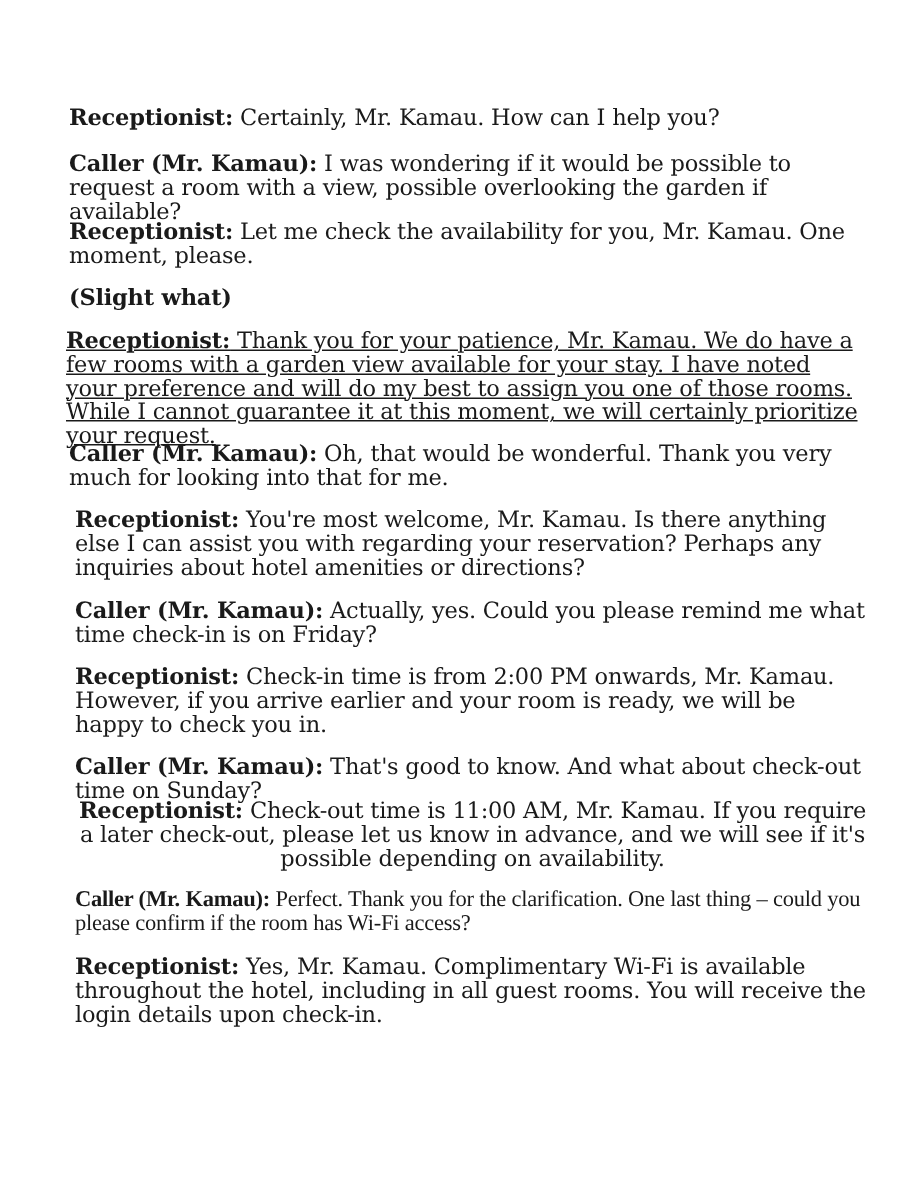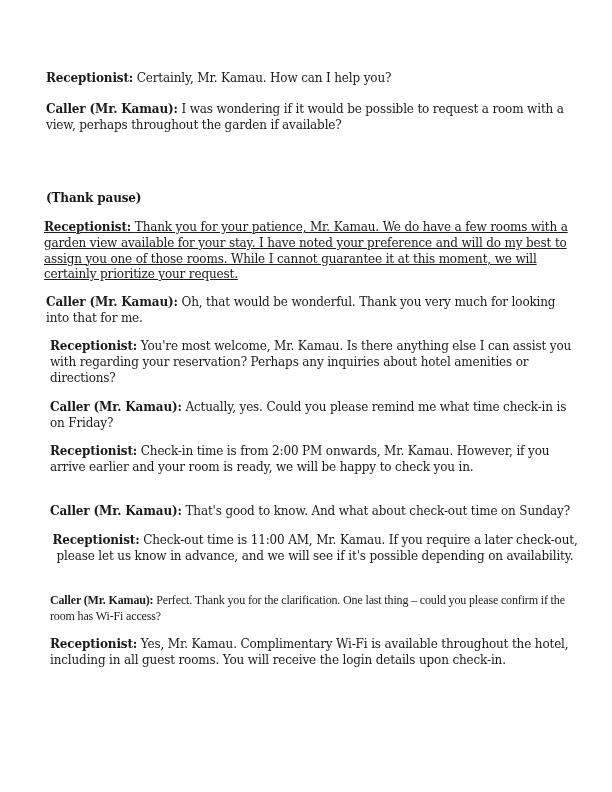--- a/index.html
+++ b/index.html
@@ -18,21 +18,21 @@
     .page {
       position: absolute;
       left: 0;
       top: 0;
       width: 612px;
       height: 792px;
     }
     .para {
       position: absolute;
       width: 530px;
-      font-size: 12px;
+      font-size: 15px;
       line-height: 15.8px;
       letter-spacing: -0.15px;
       margin: 0;
     }
     .speaker {
       font-weight: bold;
     }
     .pause {
       font-weight: bold;
     }
@@ -42,26 +42,30 @@
 
 <div class="page">
 
   <p class="para" style="left:46px; top:71px;">
     <span class="speaker">Receptionist:</span>
     <span>Certainly, Mr. Kamau. How can I help you?</span>
   </p>
 
   <p class="para" style="left:46px; top:102px;">
     <span class="speaker">Caller (Mr. Kamau):</span>
-    <span>I was wondering if it would be possible to request a room with a view, perhaps throughout the garden if available?</span>
+    <span>I was wondering if it would be possible to request a room with a view, possible overlooking the garden if available?</span>
   </p>
 
+  <p class="para" style="left:46px; top:147px;">
+    <span class="speaker">Receptionist:</span>
+    <span>Let me check the availability for you, Mr. Kamau. One moment, please.</span>
+  </p>
 
   <p class="para pause" style="left:46px; top:191px;">
-    <span class="speaker">(Thank pause)</span>
+    <span class="speaker">(Slight what)</span>
   </p>
 
   <p class="para" style="left:44px; top:220px;text-decoration:underline;">
     <span class="speaker">Receptionist:</span>
     <span>Thank you for your patience, Mr. Kamau. We do have a few rooms with a garden view available for your stay. I have noted your preference and will do my best to assign you one of those rooms. While I cannot guarantee it at this moment, we will certainly prioritize your request.</span>
   </p>
 
   <p class="para" style="left:50px; top:339px;">
     <span class="speaker">Receptionist:</span>
     <span>You're most welcome, Mr. Kamau. Is there anything else I can assist you with regarding your reservation? Perhaps any inquiries about hotel amenities or directions?</span>

